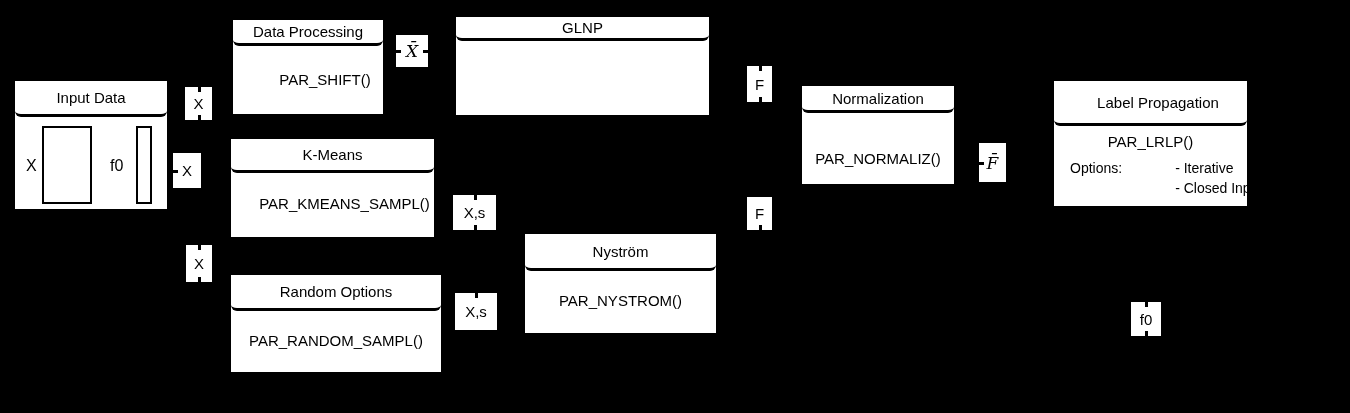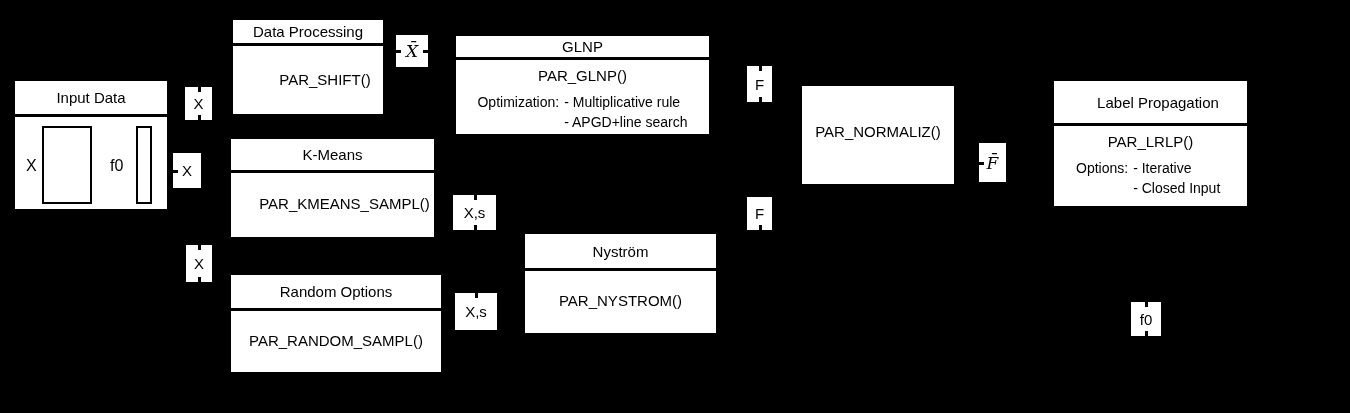--- a/index.html
+++ b/index.html
@@ -18,20 +18,21 @@
   .node {
     position: absolute;
     background: #ffffff;
     border: 2px solid #000000;
   }
   .node .title {
     display: flex; align-items: center; justify-content: center;
     border-bottom: 3px solid #000000;
     font-size: 15px;
     white-space: nowrap;
+    border-radius: 6px;
   }
   .node .body { width: 100%; }
   .node .body.center {
     display: flex; align-items: center; justify-content: center;
     font-size: 15px; white-space: nowrap;
   }
   .node .body.stack { padding-top: 1px; }
   .node .fn {
     display: flex; align-items: center; justify-content: center;
     height: 28px; font-size: 15px; white-space: nowrap;
@@ -78,32 +79,22 @@
     <div class="inner-rect" style="left:121px; top:45px; width:16px; height:78px;"></div>
   </div>
 
   <div class="node" style="left:231px; top:18px; width:154px; height:98px;">
     <div class="title" style="height:26px;">Data Processing</div>
     <div class="body center" style="height:66px;padding-left:34px;">
       <span>PAR_SHIFT()</span>
     </div>
   </div>
 
-  <div class="node" style="left:454px; top:34px; width:257px; height:102px;">
+  <div class="node" style="left:454px; top:15px; width:257px; height:102px;">
     <div class="title" style="height:24px;">GLNP</div>
-    <div class="body stack">
-      <div class="fn">PAR_GLNP()</div>
-      <div class="opts">
-        <span class="opts-label">Optimization:</span>
-        <span class="opts-items">
-          <span>- Multiplicative rule</span>
-          <span>- APGD+line search</span>
-        </span>
-      </div>
-    </div>
   </div>
 
   <div class="node" style="left:229px; top:137px; width:207px; height:102px;">
     <div class="title" style="height:34px;">K-Means</div>
     <div class="body center" style="height:61px;padding-left:24px;">
       <span>PAR_KMEANS_SAMPL()</span>
     </div>
   </div>
 
   <div class="node" style="left:229px; top:273px; width:214px; height:101px;">
@@ -114,30 +105,31 @@
   </div>
 
   <div class="node" style="left:523px; top:232px; width:195px; height:103px;">
     <div class="title" style="height:37px;">Nyström</div>
     <div class="body center" style="height:59px;">
       <span>PAR_NYSTROM()</span>
     </div>
   </div>
 
   <div class="node" style="left:800px; top:84px; width:156px; height:102px;">
+    <div class="title" style="height:27px;">Normalization</div>
     <div class="body center" style="height:68px; padding-top:23px;">
       <span>PAR_NORMALIZ()</span>
     </div>
   </div>
 
   <div class="node" style="left:1052px; top:79px; width:197px; height:129px;">
     <div class="title" style="height:45px;padding-left:15px;">Label Propagation</div>
     <div class="body stack">
       <div class="fn">PAR_LRLP()</div>
-      <div class="opts" style="justify-content:flex-start; padding-left:22px;">
+      <div class="opts" style="justify-content:flex-start; padding-left:16px;gap:48px;">
         <span class="opts-label">Options:</span>
         <span class="opts-items">
           <span>- Iterative</span>
           <span>- Closed Input</span>
         </span>
       </div>
     </div>
   </div>
 
   <div class="chip" style="left:185px; top:87px; width:27px; height:33px;">

